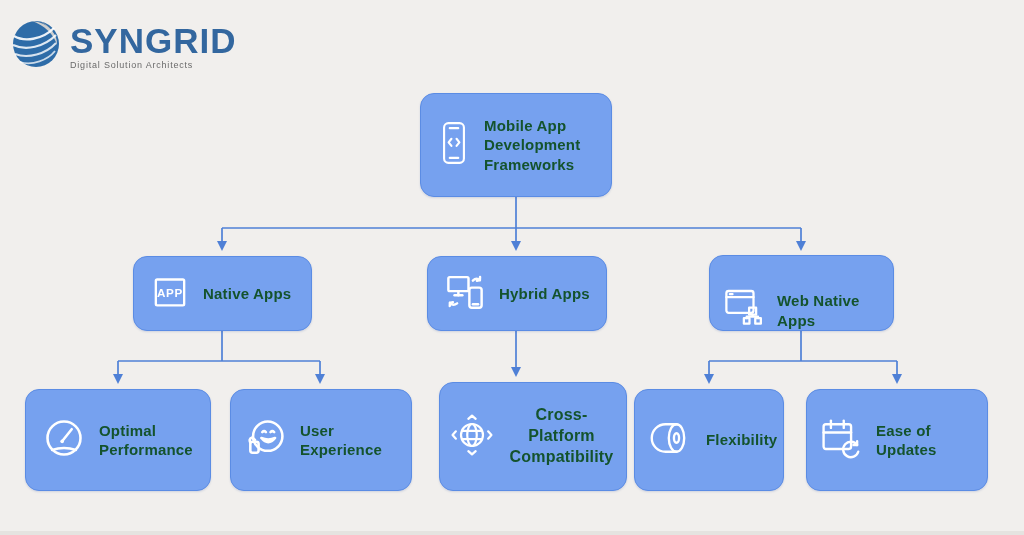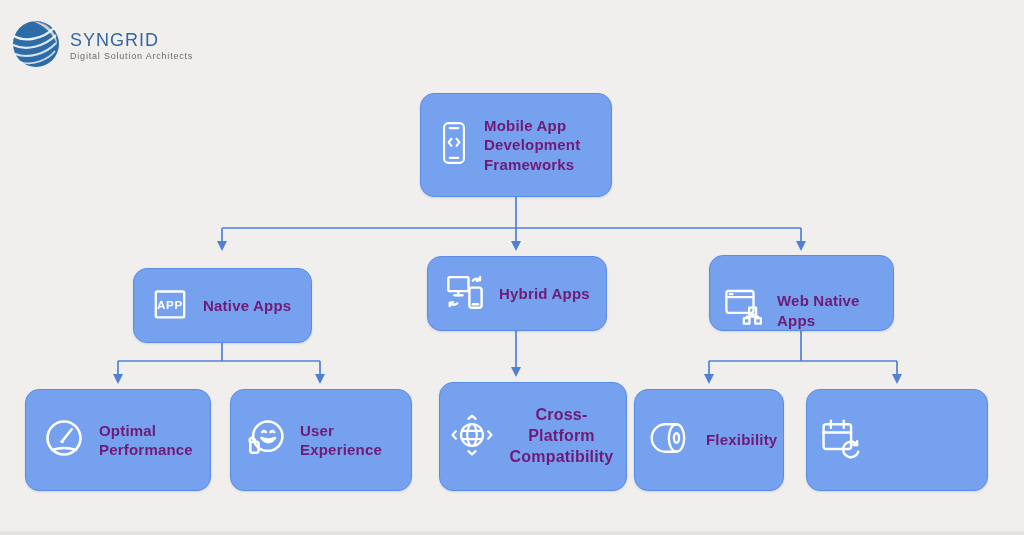--- a/index.html
+++ b/index.html
@@ -8,37 +8,37 @@
     position:relative;width:1024px;height:535px;
     background:#f1efed;overflow:hidden;
   }
   .stage::after{
     content:"";position:absolute;left:0;right:0;bottom:0;height:4px;
     background:#dedcd8;opacity:.65;
   }
   
   .logo{position:absolute;left:10px;top:18px;display:flex;align-items:center;gap:8px;}
   .logo-text .name{
-    font-size:18px;font-weight:normal;color:#33679f;letter-spacing:1px;line-height:1;
+    font-size:35px;font-weight:bold;color:#33679f;letter-spacing:1px;line-height:1;
   }
   .logo-text .tagline{
     font-size:9px;color:#6a6a6a;letter-spacing:0.8px;margin-top:2px;
   }
   
   .node{
     position:absolute;box-sizing:border-box;
     background:#76a1ef;border:1.5px solid #5b8ce4;border-radius:14px;
     display:flex;align-items:center;gap:13px;padding:0 16px;
-    color:#701a75;box-shadow:0 1px 2px rgba(60,90,160,0.18);
+    color:#14532d;box-shadow:0 1px 2px rgba(60,90,160,0.18);
   }
   .node .lbl{font-weight:bold;font-size:15px;line-height:1.3;letter-spacing:.2px;}
   .node svg{flex:0 0 auto;}
   #n-root{left:420px;top:93px;width:192px;height:104px;}
   #n-root .lbl{width:118px;}
-  #n-native{left:133px;top:256px;width:179px;height:75px;margin-top:12px;}
+  #n-native{left:133px;top:256px;width:179px;height:75px;}
   #n-hybrid{left:427px;top:256px;width:180px;height:75px;}
   #n-webnative{left:709px;top:255px;width:185px;height:76px;padding:0 12px;align-items:flex-end;}
   #n-optimal{left:25px;top:389px;width:186px;height:102px;}
   #n-optimal .lbl{width:110px;}
   #n-userexp{left:230px;top:389px;width:182px;height:102px;padding:8px 12px;}
   #n-crossplat{left:423px;top:382px;width:188px;height:109px;padding:0 10px;margin-left:16px;}
   #n-crossplat .lbl{font-size:16px;text-align:center;width:126px;}
   #n-flex{left:634px;top:389px;width:150px;height:102px;padding:0 14px;}
   #n-ease{left:806px;top:389px;width:182px;height:102px;padding:0 12px;}
   .connectors{position:absolute;left:0;top:0;pointer-events:none;}
@@ -202,15 +202,16 @@
     <span>
       <svg width="44" height="44" viewBox="0 0 24 24" stroke="#ffffff" stroke-width="1.3" fill="none" stroke-linecap="round" stroke-linejoin="round">
         <rect x="2.5" y="4.5" width="15" height="13.5" rx="1.3"></rect>
         <line x1="6.5" y1="2.5" x2="6.5" y2="6.5"></line>
         <line x1="13.5" y1="2.5" x2="13.5" y2="6.5"></line>
         <line x1="2.5" y1="9" x2="17.5" y2="9"></line>
         <path d="M20.8,15.8 A4.2,4.2 0 1 0 21.4,19.5"></path>
         <path d="M20.8,13.8 V15.8 H18.8"></path>
       </svg>
     </span>
+    <span class="lbl">Ease of Updates</span>
   </div>
 
 </div>
 
 </body></html>

